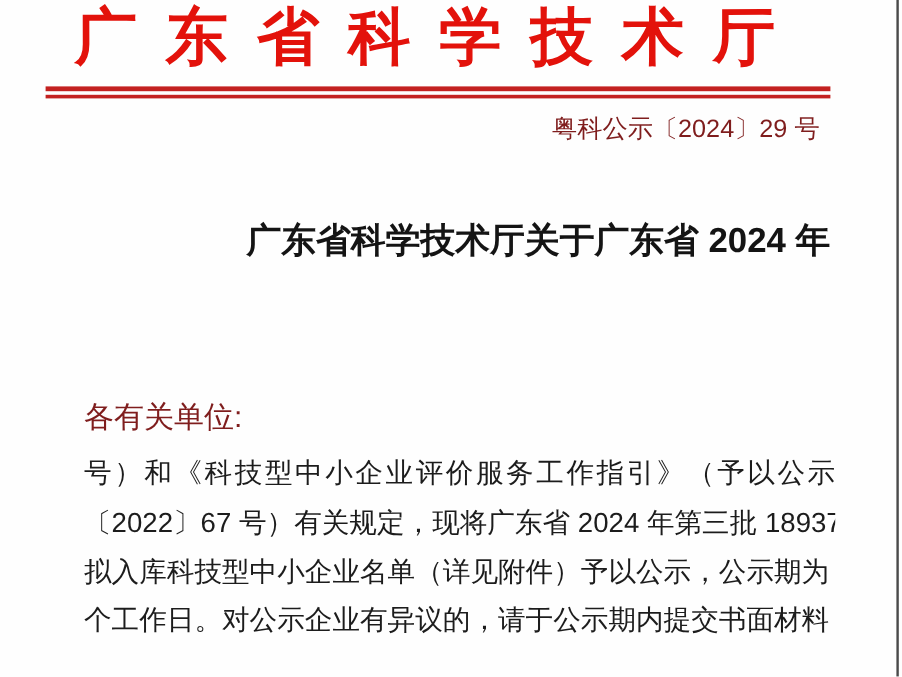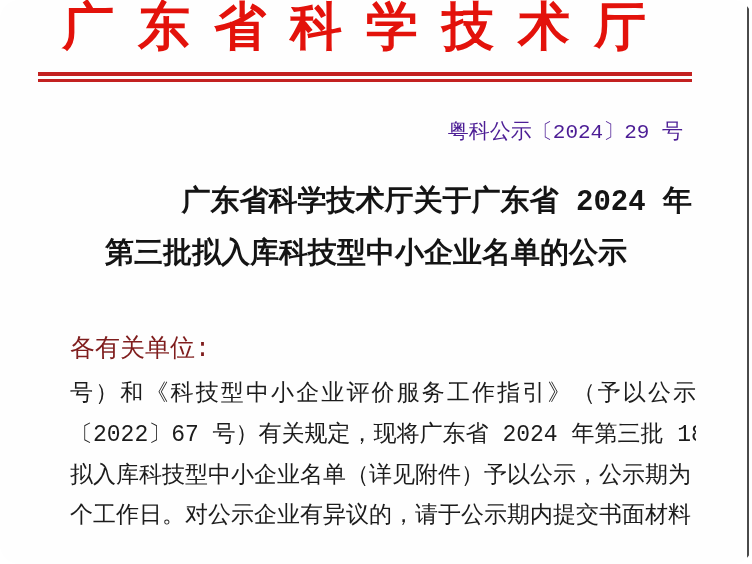--- a/index.html
+++ b/index.html
@@ -6,23 +6,22 @@
     margin: 0;
     padding: 0;
     background: #ffffff;
   }
   .page {
     position: relative;
     width: 752px;
     height: 564px;
     background: #fefefe;
     overflow: hidden;
-    font-family: Liberation Mono, monospace;
+    font-family: Liberation Sans, sans-serif;
     color: #1c1c1c;
-    border-radius: 19px;
   }
   
   .right-border {
     position: absolute;
     top: 0;
     left: 747px;
     width: 2px;
     height: 564px;
     background: #4a4a4a;
   }
@@ -56,23 +55,22 @@
     width: 654px;
     height: 3px;
     background: #c32120;
   }
   
   .doc-number {
     position: absolute;
     top: 93px;
     right: 69px;
     font-size: 21px;
-    color: #4c1d95;
+    color: #7f1d1d;
     white-space: nowrap;
-    margin-top: 24px;
   }
   
   .title-line1, .title-line2 {
     position: absolute;
     left: 40px;
     width: 652px;
     text-align: center;
     font-weight: bold;
     font-size: 29px;
     color: #141414;
@@ -118,21 +116,20 @@
 
   <div class="agency-name">广东省科学技术厅</div>
 
   <div class="rule-thick"></div>
   <div class="rule-thin"></div>
 
   <div class="doc-number">粤科公示〔2024〕29 号</div>
 
   <div class="title-line1">广东省科学技术厅关于广东省 2024 年</div>
 
-  <div class="title-line2">第三批拟入库科技型中小企业名单的公示</div>
 
   <div class="salutation">各有关单位:</div>
 
   <div class="paragraph">
     <div class="body-line">号）和《科技型中小企业评价服务工作指引》（予以公示</div>
     <div class="body-line">〔2022〕67 号）有关规定，现将广东省 2024 年第三批 18937 家</div>
     <div class="body-line">拟入库科技型中小企业名单（详见附件）予以公示，公示期为 10</div>
     <div class="body-line">个工作日。对公示企业有异议的，请于公示期内提交书面材料，</div>
   </div>
 

